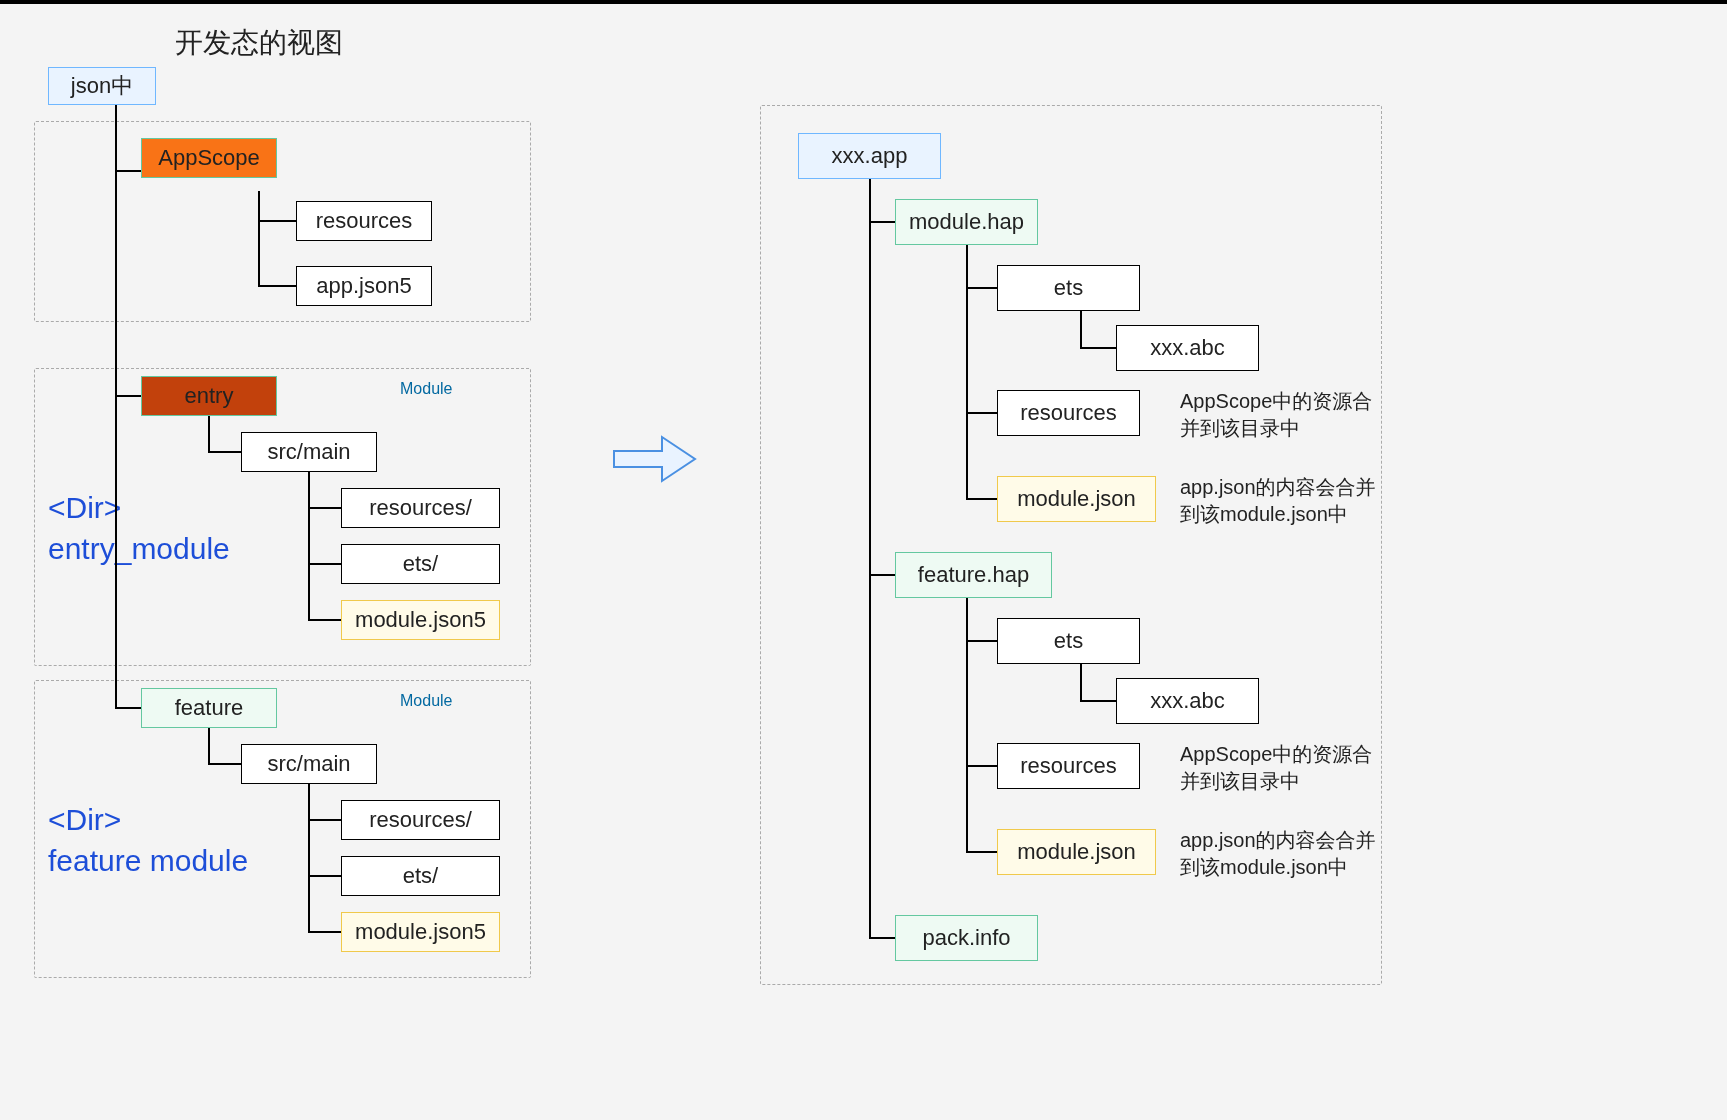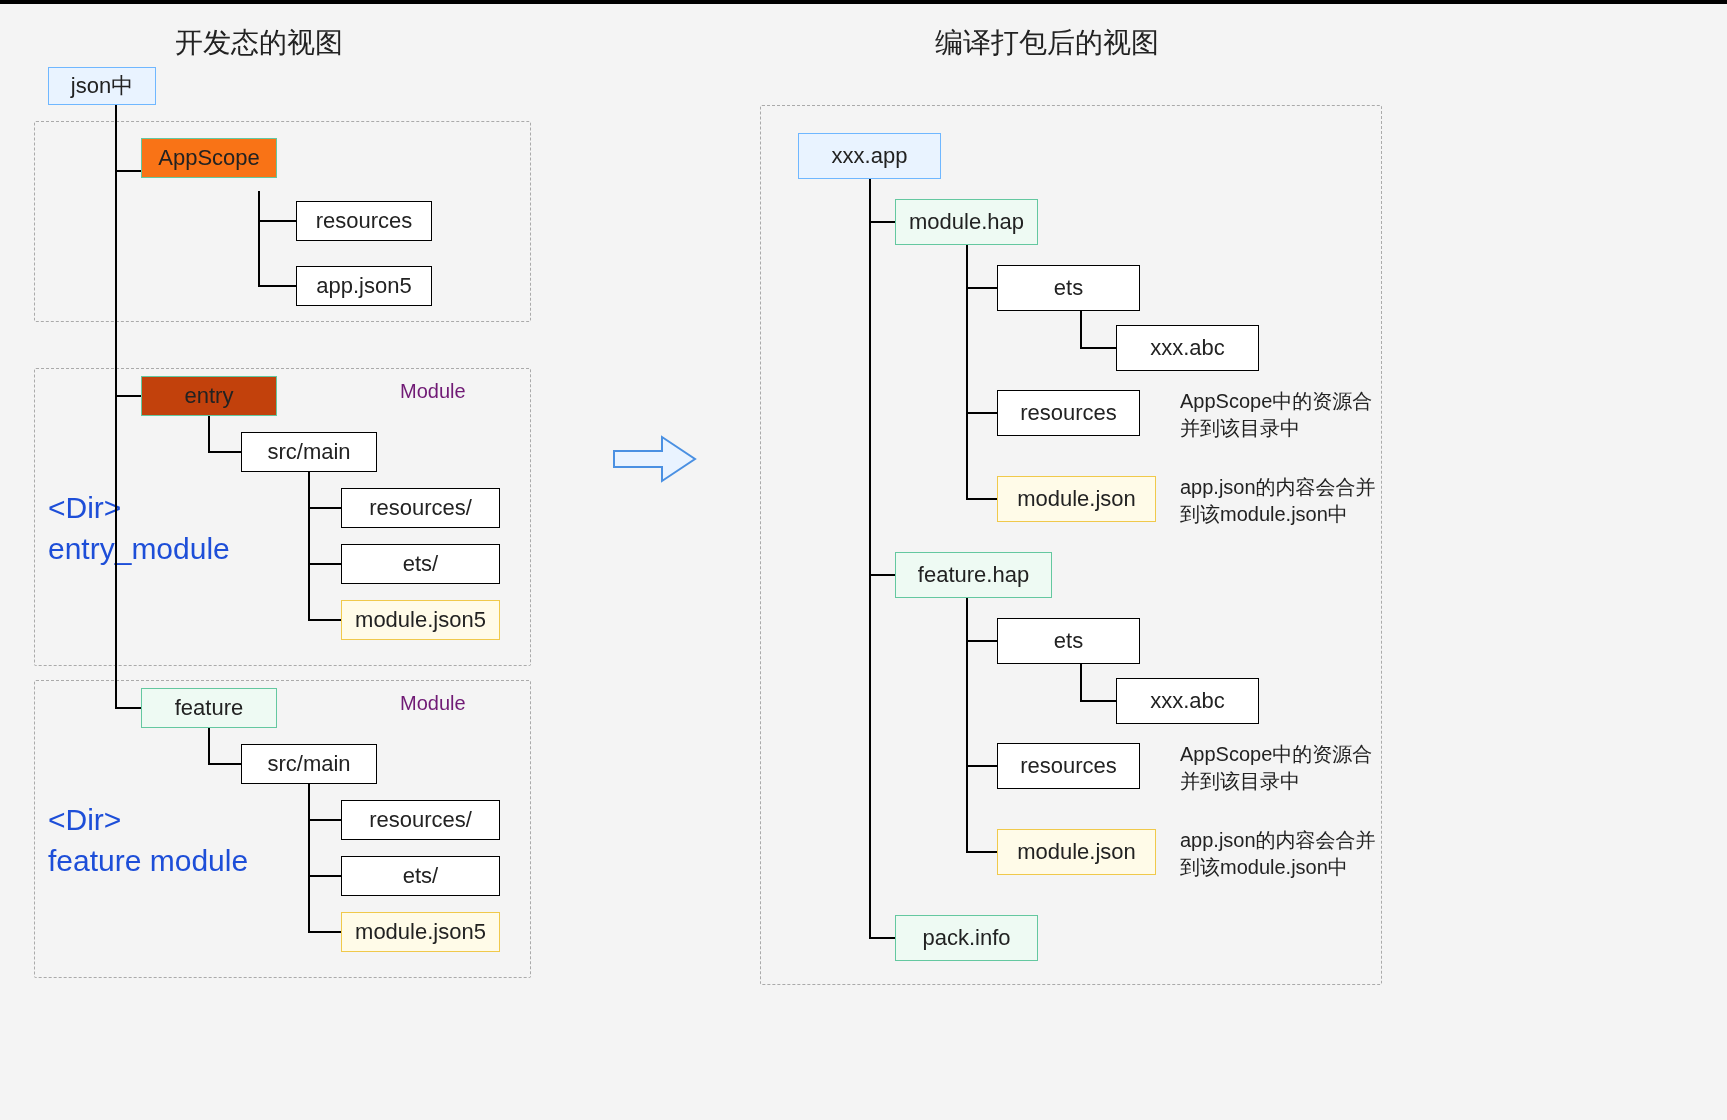--- a/index.html
+++ b/index.html
@@ -3,32 +3,31 @@
 <meta charset="utf-8">
 <style>
 html,body{margin:0;padding:0;background:#f4f4f4;font-family:"Helvetica Neue",Arial,"PingFang SC","Microsoft YaHei",sans-serif;}
 .stage{position:relative;width:1727px;height:1120px;margin:0 auto;background:#f4f4f4;overflow:hidden;padding-left:48px;}
 .bar{position:absolute;left:0;top:0;width:1727px;height:4px;background:#000;}
 .title{position:absolute;font-size:28px;color:#222;white-space:nowrap;}
 .dashbox{position:absolute;border:1px dashed #aaa;border-radius:2px;box-sizing:border-box;}
 .lblbox{position:absolute;border:1.5px solid;background:#fff;box-sizing:border-box;display:flex;align-items:center;justify-content:center;font-size:22px;color:#222;white-space:nowrap;padding:0 10px;}
 .watermark{position:absolute;color:#1d4ed8;font-size:30px;white-space:nowrap;pointer-events:none;}
 .note{position:absolute;font-size:20px;color:#222;line-height:1.35;}
-.modlabel{position:absolute;font-size:20px;color:#701a75;}
+.modlabel{position:absolute;font-size:16px;color:#0369a1;}
 .connector{position:absolute;background:#000;}
 .arrow{position:absolute;}
 </style>
 </head>
 <body>
 
 <div class="stage">
   <div class="bar"></div>
 
   <div class="title" style="left:175px;top:24px">开发态的视图</div>
-  <div class="title" style="left:935px;top:24px">编译打包后的视图</div>
 
   <div class="lblbox" style="left:48px;top:67px;width:108px;height:38px;border-color:#6fb7ff;background:#e9f3ff">json中</div>
 
   <div class="dashbox" style="left:34px;top:121px;width:497px;height:201px"></div>
   <div class="lblbox" style="left:141px;top:138px;width:136px;height:40px;border-color:#64c8a0;background:#f97316">AppScope</div>
   <div class="lblbox" style="left:296px;top:201px;width:136px;height:40px;border-color:#000">resources</div>
   <div class="lblbox" style="left:296px;top:266px;width:136px;height:40px;border-color:#000">app.json5</div>
 
   <div class="dashbox" style="left:34px;top:368px;width:497px;height:298px"></div>
   <div class="modlabel" style="left:400px;top:380px">Module</div>

